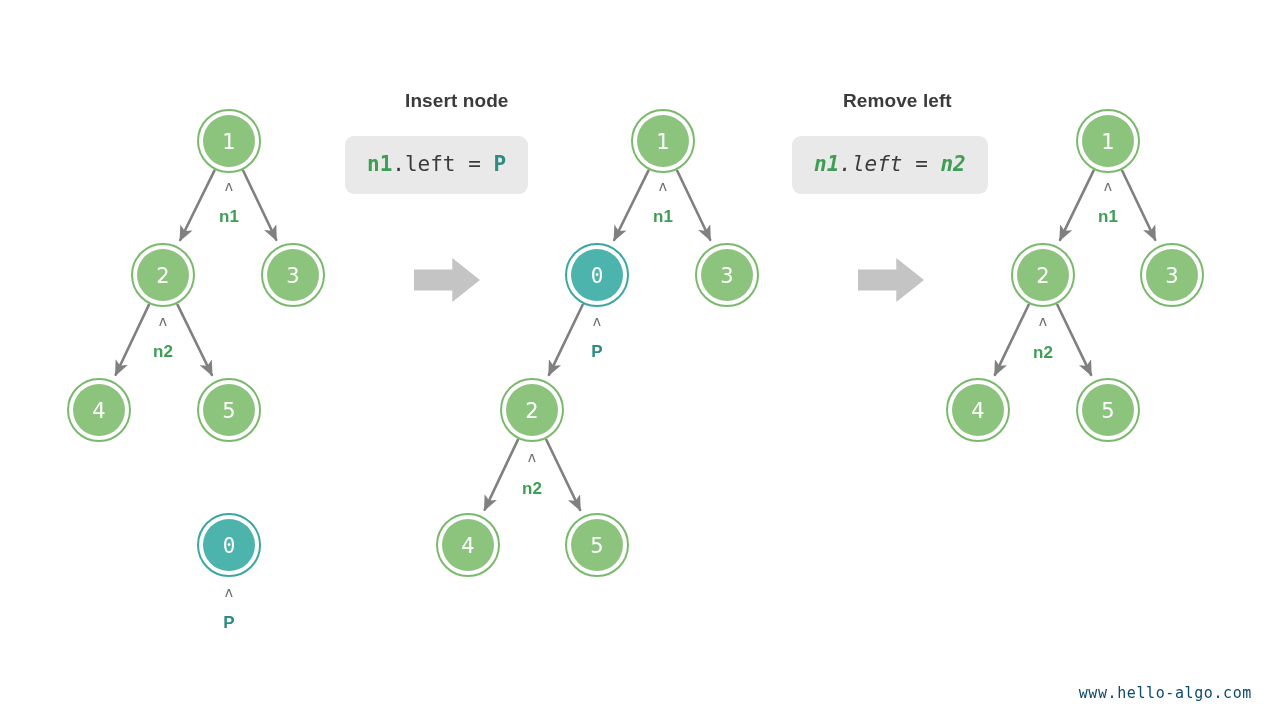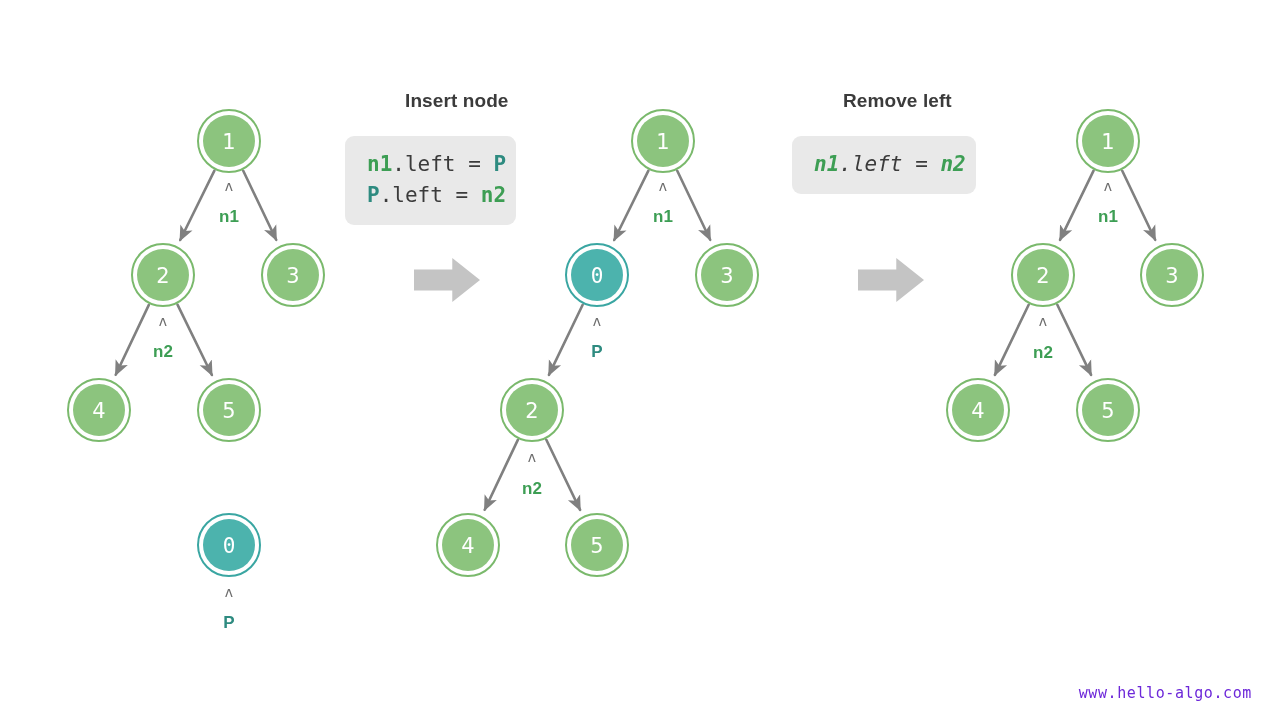--- a/index.html
+++ b/index.html
@@ -29,38 +29,38 @@
     font-weight: bold;
     color: #3b3b3b;
     white-space: nowrap;
     letter-spacing: 0.1px;
     margin-left: 37px;
   }
   .code-box {
     position: absolute;
     background: #e9e9e9;
     border-radius: 9px;
-    padding: 13px 10px 14px 22px;
+    padding: 13px 22px 14px 22px;
     font-family: "DejaVu Sans Mono", monospace;
     font-size: 21px;
     line-height: 31px;
     color: #3b3b3b;
     white-space: nowrap;
   }
   .code-line { display: block; }
   .tok-green { color: #3d9e54; font-weight: bold; }
   .tok-teal  { color: #2e8b80; font-weight: bold; }
   .tok-plain { color: #3b3b3b; }
   .watermark {
     position: absolute;
     right: 28px;
     bottom: 18px;
     font-family: "DejaVu Sans Mono", monospace;
     font-size: 15px;
-    color: #6d28d9;
+    color: #0c4a6e;
     letter-spacing: 0.6px;
     white-space: nowrap;
   }
   .node-label {
     font-family: "DejaVu Sans", sans-serif;
     font-size: 21px;
     fill: #ffffff;
     text-anchor: middle;
     dominant-baseline: central;
   }
@@ -238,21 +238,20 @@
       </g>
   </svg>
 
   <div id="titles-group">
       <div class="panel-title" style="left: 368px; top: 90px;">Insert node</div>
       <div class="panel-title" style="left: 806px; top: 90px;">Remove left</div>
     </div>
   <div id="codes-group">
       <div class="code-box" style="left: 345px; top: 136px;">
         <span class="code-line"><span class="tok-green">n1</span><span class="tok-plain">.left = </span><span class="tok-teal">P</span></span>
-        <span class="code-line"><span class="tok-teal">P</span><span class="tok-plain">.left = </span><span class="tok-green">n2</span></span>
       </div>
       <div class="code-box" style="left: 792px; top: 136px; font-style: italic;">
         <span class="code-line"><span class="tok-green">n1</span><span class="tok-plain">.left = </span><span class="tok-green">n2</span></span>
       </div>
     </div>
 
   <div class="watermark">www.hello-algo.com</div>
 </div>
 
 </body></html>

